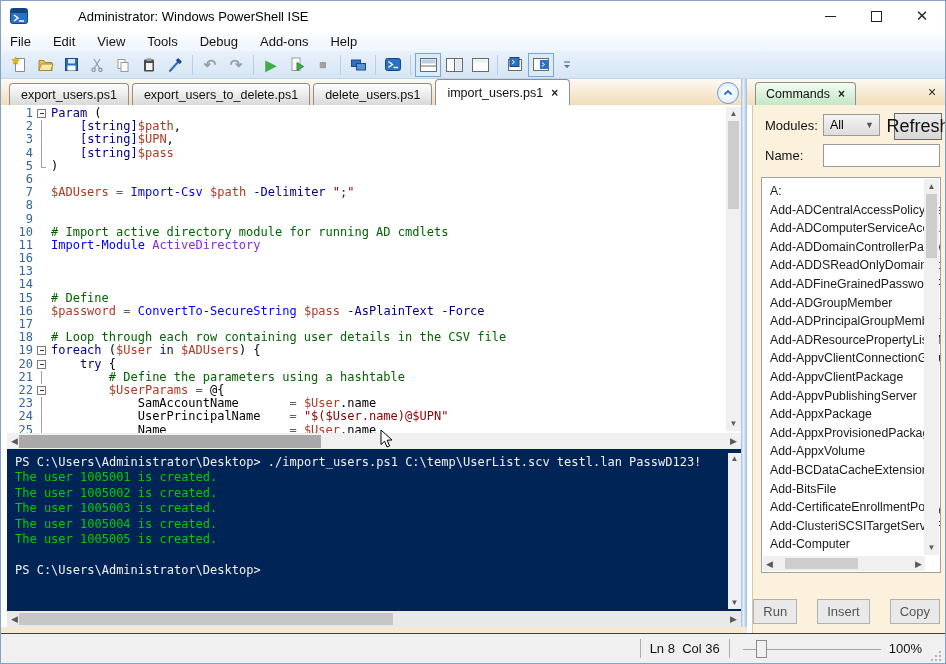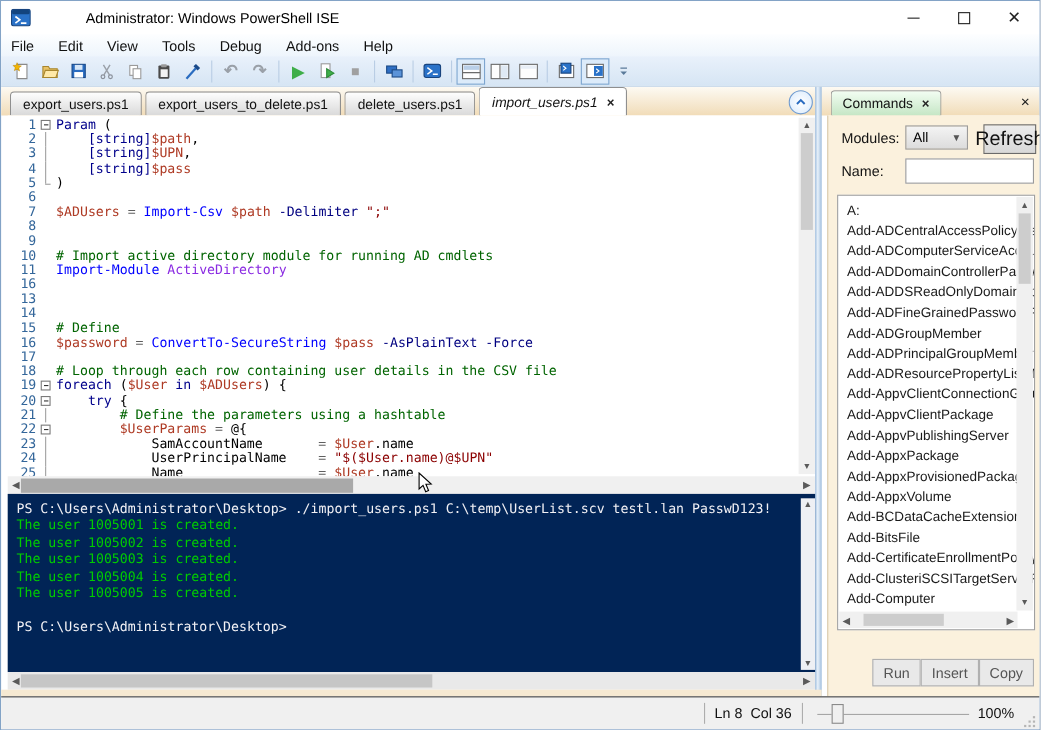--- a/index.html
+++ b/index.html
@@ -24,21 +24,21 @@
   .tbtn.sel{border:1px solid #7da5cf;background:#dcebfa;box-sizing:border-box;}
   .tsep{width:1px;height:20px;background:#b9cde4;margin:0 4px;flex:none;}
   .glyph{font-size:15px;line-height:1;color:#9aa0a8;font-weight:bold;}
   .glyph.run{color:#3fae49;font-size:14px;}
   .glyph.stop{color:#a0a0a0;font-size:13px;}
   
   .tabstrip{position:absolute;left:0;top:78px;width:100%;height:26px;background:linear-gradient(#fdfaf3,#f1dcb8);}
   .tabs{position:absolute;left:8px;bottom:0;display:flex;align-items:flex-end;}
   .tab{display:inline-flex;align-items:center;padding:0 11px;height:21px;border:1px solid #8f8f8f;border-bottom:none;
        border-radius:4px 4px 0 0;background:linear-gradient(#fefefe,#d9d9d9);margin-right:3px;font-size:12.5px;color:#111;}
-  .tab.active{background:#ffffff;height:25px;position:relative;z-index:2;font-style:italic;}
+  .tab.active{background:#ffffff;height:25px;position:relative;z-index:2;}
   .tclose{margin-left:8px;font-size:12px;font-weight:bold;color:#222;}
   .collapsebtn{position:absolute;left:716px;top:3px;width:20px;height:20px;border-radius:50%;
        border:1px solid #6f9bd1;background:radial-gradient(#ffffff,#d9eafc);display:flex;align-items:center;justify-content:center;}
   .cmdtab{position:absolute;left:754px;bottom:0;display:inline-flex;align-items:center;height:22px;padding:0 10px;
        border:1px solid #8f8f8f;border-bottom:none;border-radius:4px 4px 0 0;
        background:linear-gradient(#f2fdf2,#c5e6c5);font-size:12.5px;color:#111;z-index:2;}
   .paneclose{position:absolute;left:922px;top:4px;width:18px;height:18px;display:flex;align-items:center;justify-content:center;
        font-size:14px;color:#222;}
   
   .leftpane{position:absolute;left:6px;top:104px;width:736px;height:522px;background:#ffffff;}
@@ -77,21 +77,21 @@
   .cp-select{position:absolute;left:70px;top:9px;width:57px;height:22px;border:1px solid #9a9a9a;
        background:linear-gradient(#f4f4f4,#dcdcdc);font-size:12.5px;display:flex;align-items:center;padding-left:6px;box-sizing:border-box;}
   .cp-select .chev{position:absolute;right:5px;font-size:9px;color:#555;}
   .cp-refresh{position:absolute;left:141px;top:8px;width:46px;height:25px;border:1px solid #6a6a6a;background:linear-gradient(#ececec,#d8d8d8);
        font-size:18px;display:flex;align-items:center;justify-content:center;color:#111;}
   .cp-input{position:absolute;left:70px;top:39px;width:117px;height:23px;border:1px solid #9a9a9a;background:#fff;box-sizing:border-box;}
   .listbox{position:absolute;left:8px;top:72px;width:180px;height:396px;background:#fff;border:1px solid #a0a0a0;box-sizing:border-box;overflow:hidden;}
   .litem{height:18.6px;line-height:18.6px;padding-left:8px;font-size:12.3px;color:#1a1a1a;white-space:nowrap;overflow:hidden;}
   .lvscroll{position:absolute;right:1px;top:1px;width:15px;height:376px;background:#f0f0f0;}
   .lhscroll{position:absolute;left:1px;bottom:1px;width:162px;height:15px;background:#f0f0f0;}
-  .cmdbtns{position:absolute;right:10px;top:494px;display:flex;gap:0;}
+  .cmdbtns{position:absolute;right:10px;top:494px;display:flex;gap:20px;}
   .cbtn{height:23px;padding:0 9px;border:1px solid #b0b0b0;background:#e9e9e9;font-size:13px;color:#555;
        display:flex;align-items:center;justify-content:center;}
   
   .bottomstrip{position:absolute;left:0;top:626px;width:746px;height:6px;background:#f6e9d2;}
   .statusbar{position:absolute;left:0;top:632px;width:100%;height:30px;background:#f0f0f0;border-top:1px solid #404040;
        display:flex;align-items:center;justify-content:flex-end;box-sizing:border-box;}
   .ssep{width:1px;height:19px;background:#adadad;margin:0 9px;}
   .spos{font-size:13px;color:#111;white-space:pre;}
   .slider{position:relative;width:138px;height:20px;margin:0 4px;}
   .sl-track{position:absolute;left:0;right:0;top:10px;height:1px;background:#a6a6a6;}

